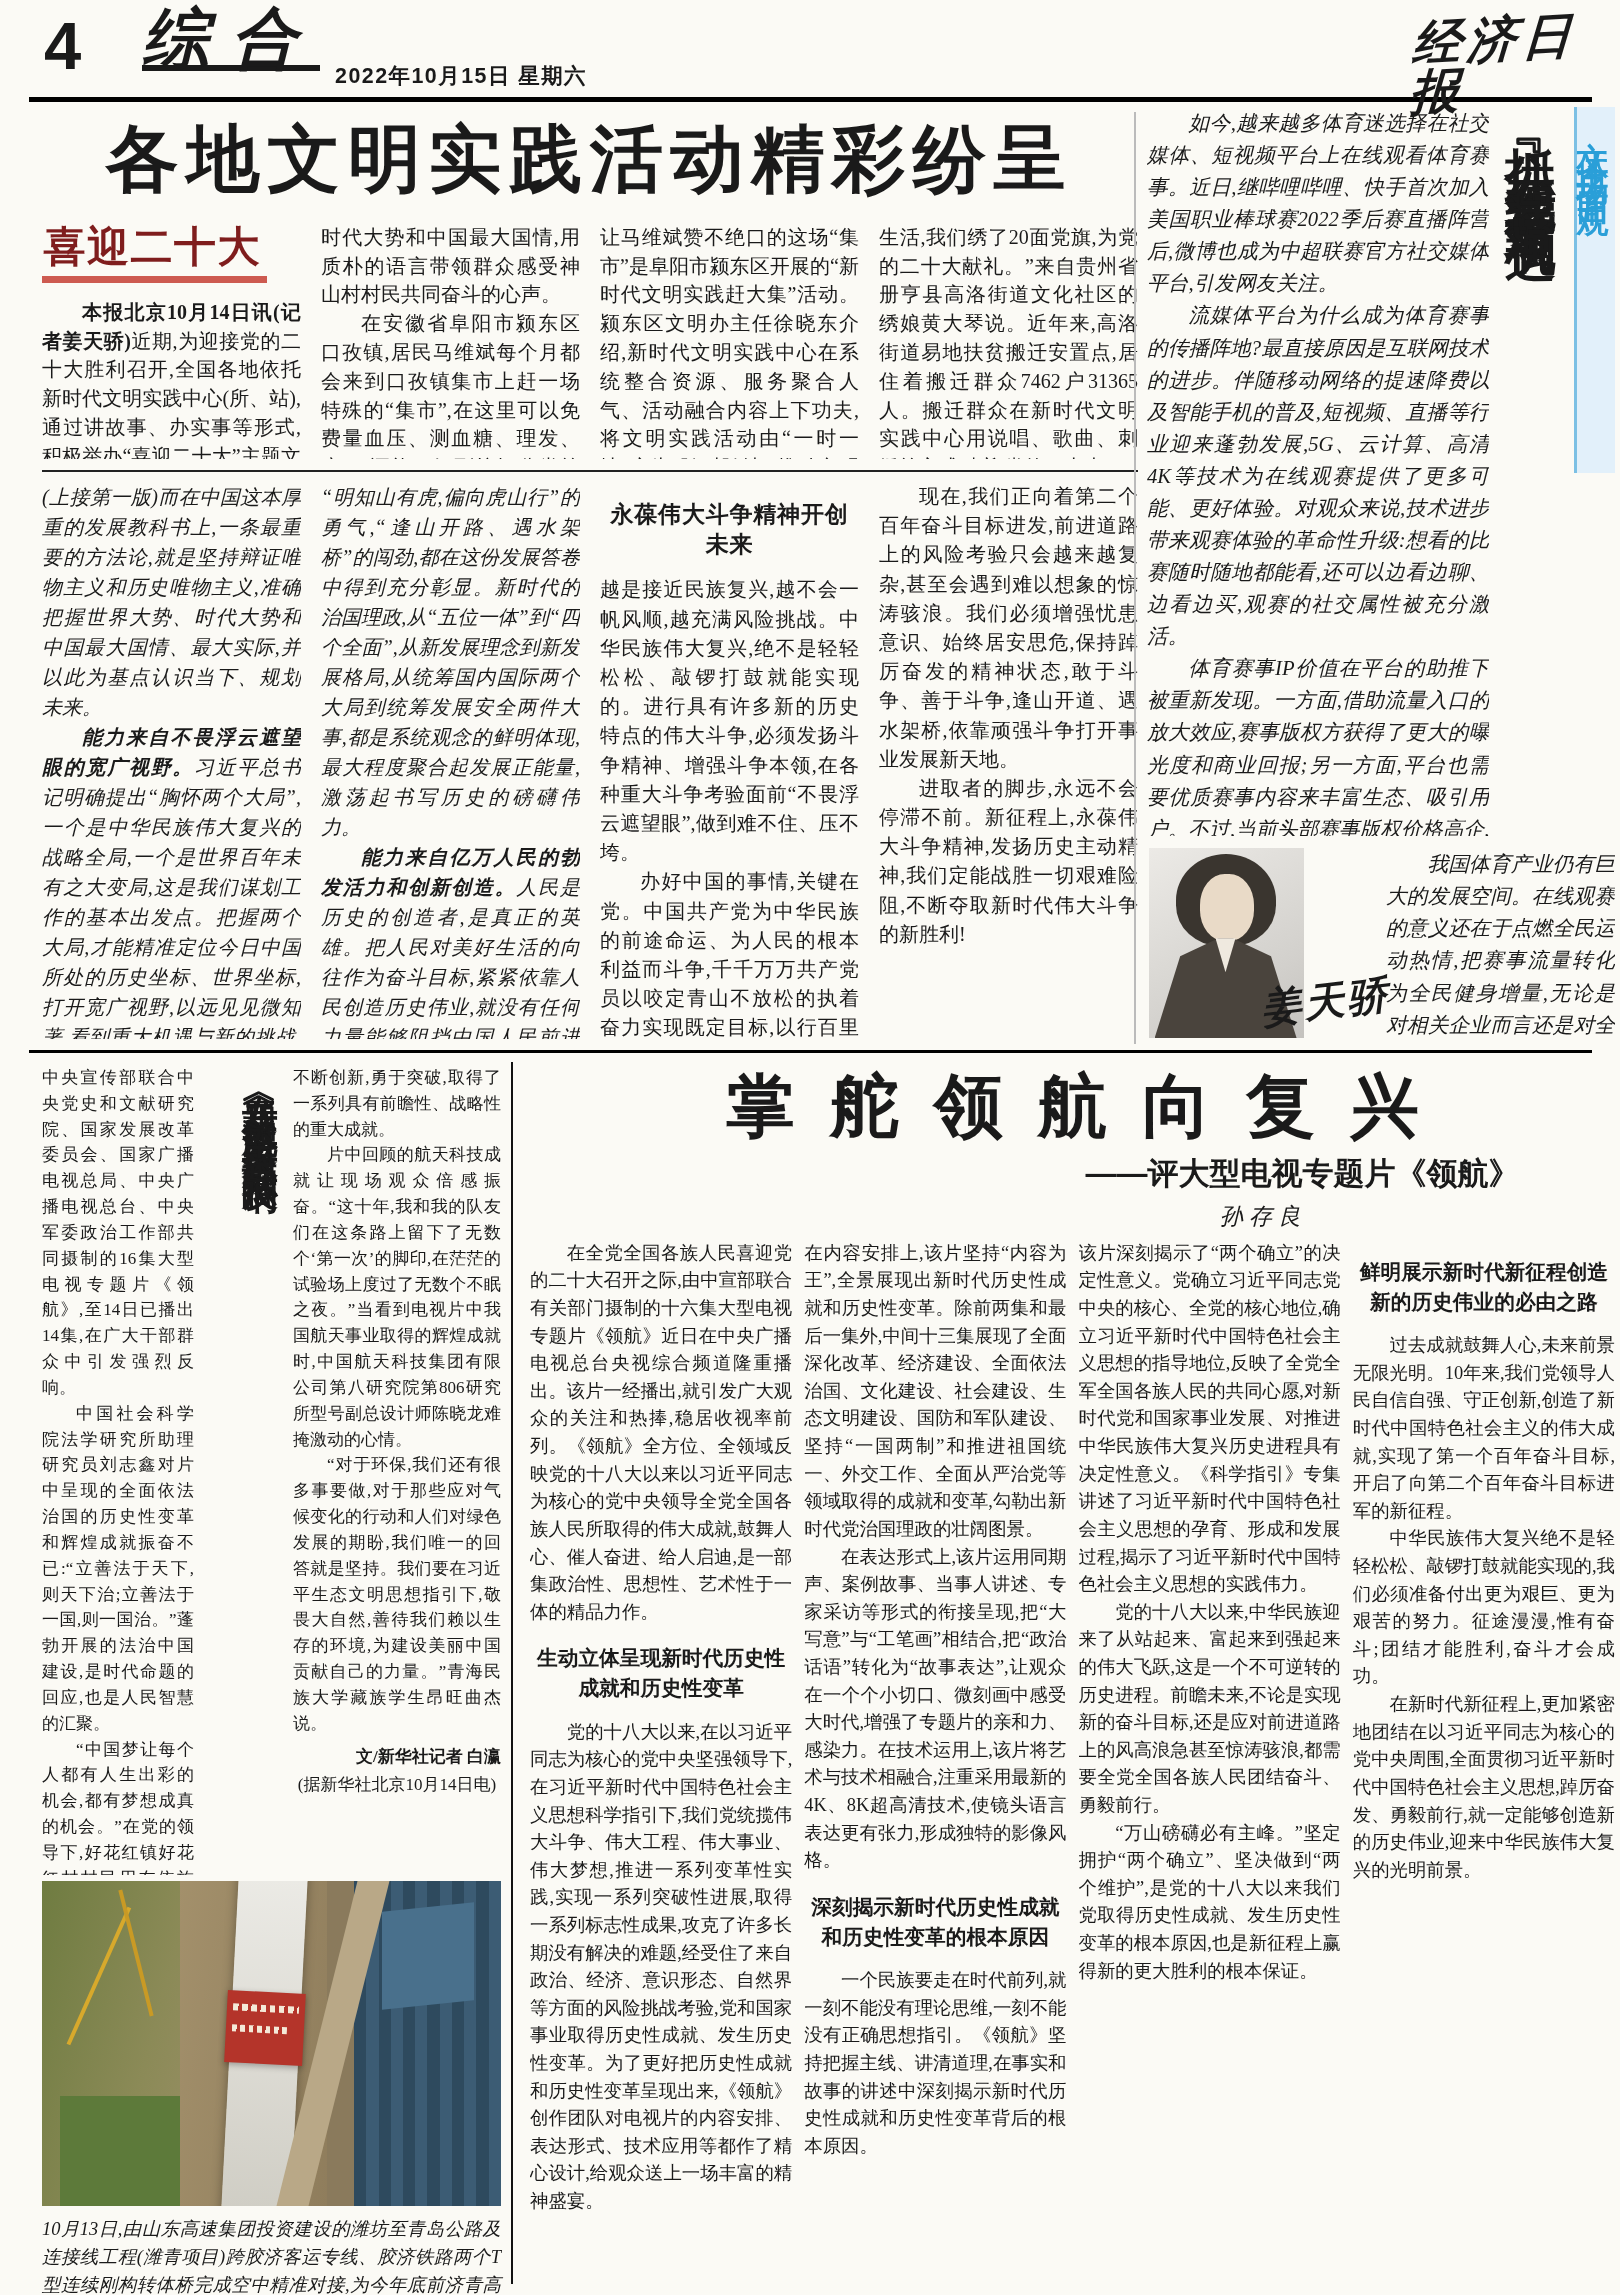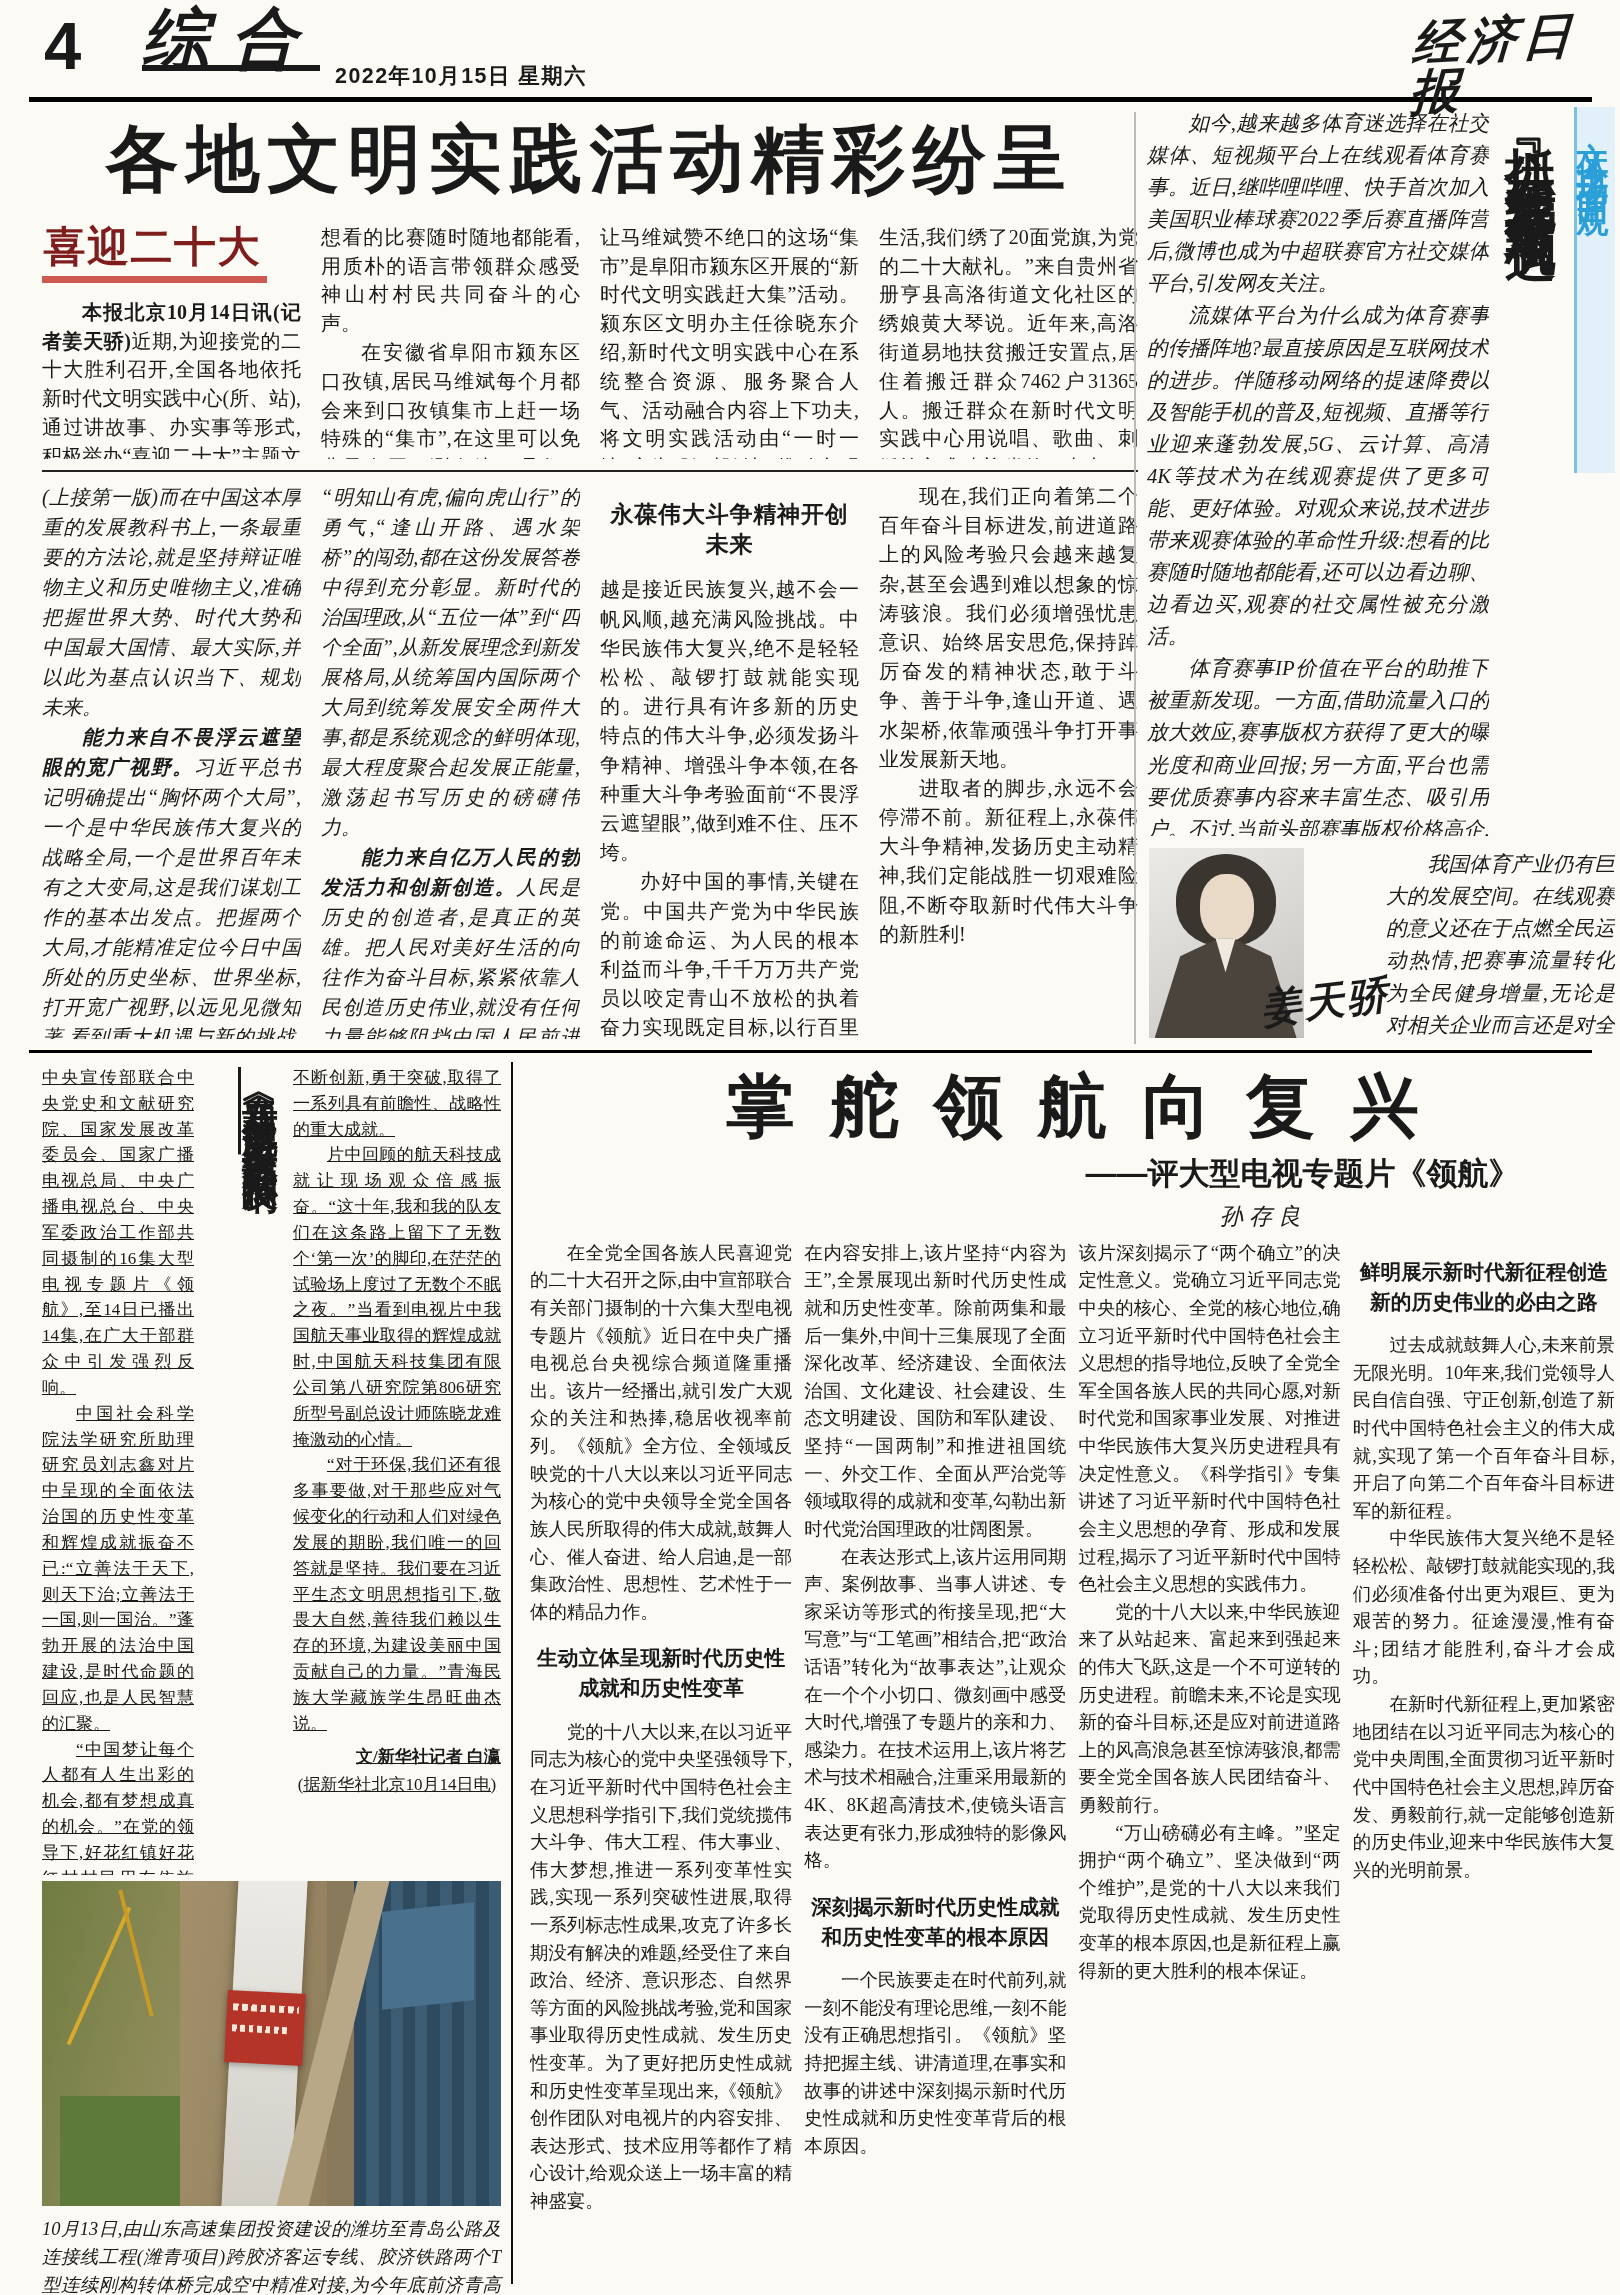--- a/index.html
+++ b/index.html
@@ -48,21 +48,21 @@
            clip-path:polygon(18% 18%,45% 0,55% 0,82% 18%,100% 100%,0 100%);}
   .pt-collar{position:absolute;left:67px;top:90px;width:20px;height:34px;background:#efe9df;
              clip-path:polygon(0 0,100% 0,50% 100%);}
   .m-sig{position:absolute;right:-4.6px;bottom:20px;font:600 40px/1 "Liberation Serif",serif;
          font-style:italic;transform:rotate(-7deg);letter-spacing:3.1px;}
   .m-body2{flex:1;font:20.7px/1.55 "Liberation Serif",serif;font-style:italic;text-align:justify;overflow:hidden;}
   
   .botrule{position:absolute;left:29px;top:1050px;width:1563px;height:3.1px;background:#000;}
   .vrule-bot{position:absolute;left:511px;top:1062px;width:2.3px;height:1222px;background:#111;}
   .bl{position:absolute;left:42px;top:1065px;width:459px;height:1222px;}
-  .bl-cols{display:flex;gap:9px;height:810px;text-decoration:underline;}
+  .bl-cols{display:flex;gap:9px;height:810px;}
   .bl-colA{width:152px;font:17px/1.52 "Liberation Serif",serif;text-align:justify;overflow:hidden;}
   .bl-vhead{writing-mode:vertical-rl;text-orientation:upright;width:81px;line-height:81px;height:796px;
             font:900 36px "Liberation Serif",serif;letter-spacing:4.6px;padding-top:1.5px;overflow:hidden;}
   .bl-colB{flex:1;font:17px/1.52 "Liberation Serif",serif;text-align:justify;overflow:hidden;}
   .bl-photo{position:absolute;left:0;top:816px;width:459px;height:325px;background:#8a7a5c;overflow:hidden;}
   .ph-field{position:absolute;left:0;top:0;width:36%;height:100%;background:linear-gradient(105deg,#6f7c41,#8b8a57 60%,#9a8f66);}
   .ph-green{position:absolute;left:4%;bottom:0;width:26%;height:34%;background:#5d7a3a;}
   .ph-dirt{position:absolute;left:30%;top:0;width:32%;height:100%;background:linear-gradient(100deg,#a3906b,#8f7d5c);}
   .ph-right{position:absolute;right:0;top:0;width:32%;height:100%;
             background:repeating-linear-gradient(90deg,#2e4a5e 0 12.2px,#3c5c74 12.2px 24.5px);}
@@ -109,21 +109,21 @@
   <div class="top-art">
     <h1 class="top-head">各地文明实践活动精彩纷呈</h1>
     <div class="top-cols">
       <div class="tcol">
         <span class="label-box">喜迎二十大</span>
         <div>
             <p class="blk-p"><b>本报北京10月14日讯(记者姜天骄)</b>近期,为迎接党的二十大胜利召开,全国各地依托新时代文明实践中心(所、站),通过讲故事、办实事等形式,积极举办“喜迎二十大”主题文明实践活动。</p>
           </div>
       </div>
       <div class="tcol">
-          <p class="blk-pc">想看的比赛随时随地都能看,用质朴的语言带领群众感受神山村村民共同奋斗的心声。</p>
+          <p class="blk-pc">时代大势和中国最大国情,用质朴的语言带领群众感受神山村村民共同奋斗的心声。</p>
           <p class="blk-p">在安徽省阜阳市颍东区口孜镇,居民马维斌每个月都会来到口孜镇集市上赶一场特殊的“集市”,在这里可以免费量血压、测血糖、理发、磨刀,还能了解到垃圾分类等知识。“现在赶大集不仅可以买东西,还能在家门口享受这么多贴心服务,这都是上了岁数的人最需要的。”马维斌说。</p>
         </div>
       <div class="tcol">
           <p class="blk-pc">让马维斌赞不绝口的这场“集市”是阜阳市颍东区开展的“新时代文明实践赶大集”活动。颍东区文明办主任徐晓东介绍,新时代文明实践中心在系统整合资源、服务聚合人气、活动融合内容上下功夫,将文明实践活动由“一时一地”变为“随时随地”,推动文明实践供给侧和需求侧精准对接,把赶集的日子变成人们精神和物质双丰收的日子。</p>
         </div>
       <div class="tcol">
           <p class="blk-pc">生活,我们绣了20面党旗,为党的二十大献礼。”来自贵州省册亨县高洛街道文化社区的绣娘黄大琴说。近年来,高洛街道易地扶贫搬迁安置点,居住着搬迁群众7462户31365人。搬迁群众在新时代文明实践中心用说唱、歌曲、刺绣等方式,喜迎党的二十大。</p>
         </div>
     </div>
   </div>

